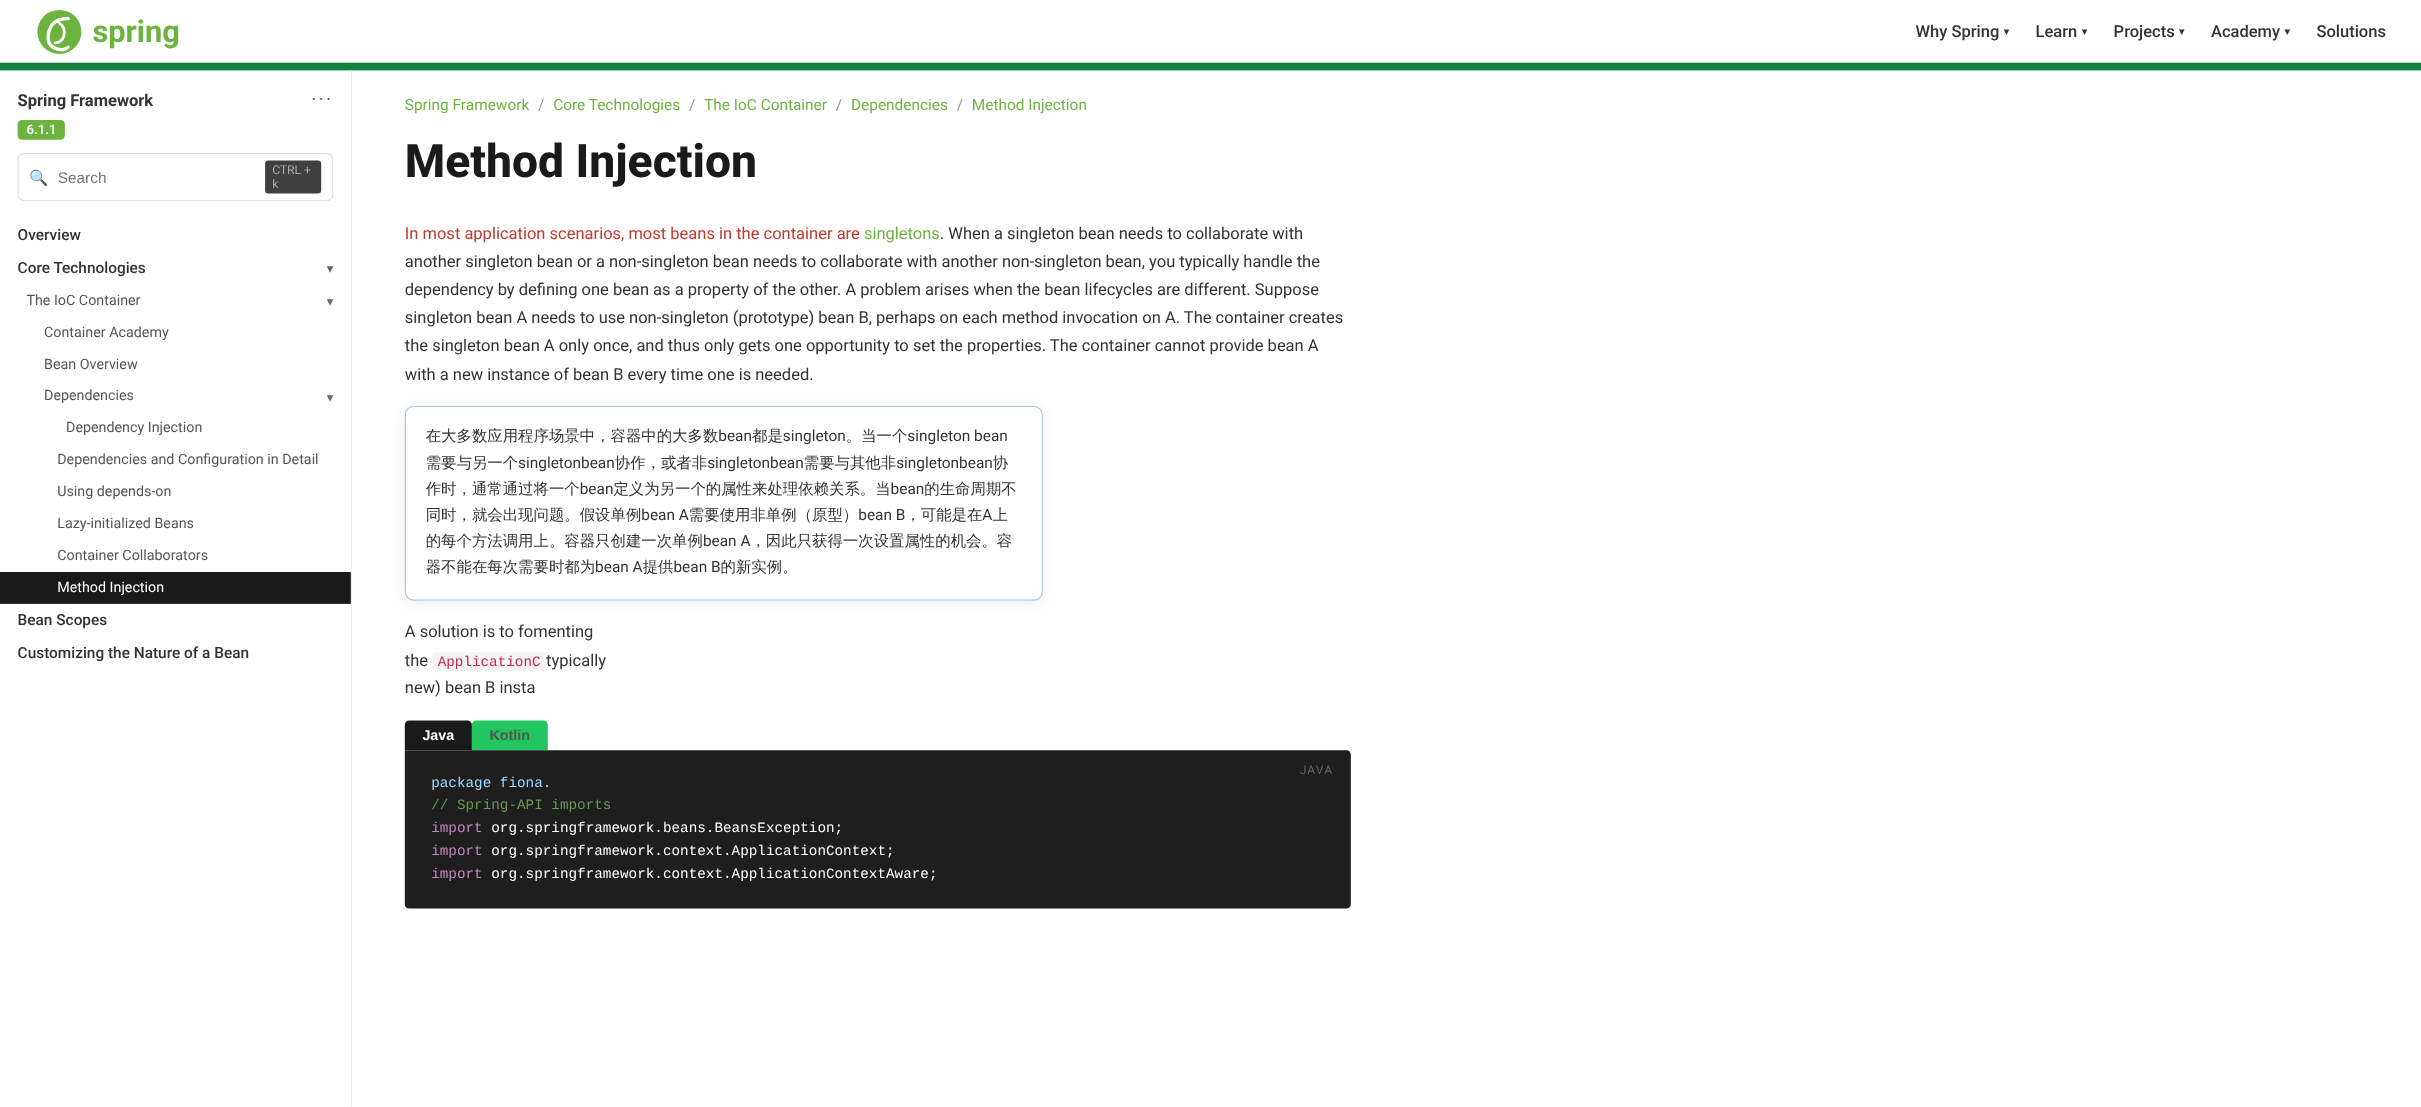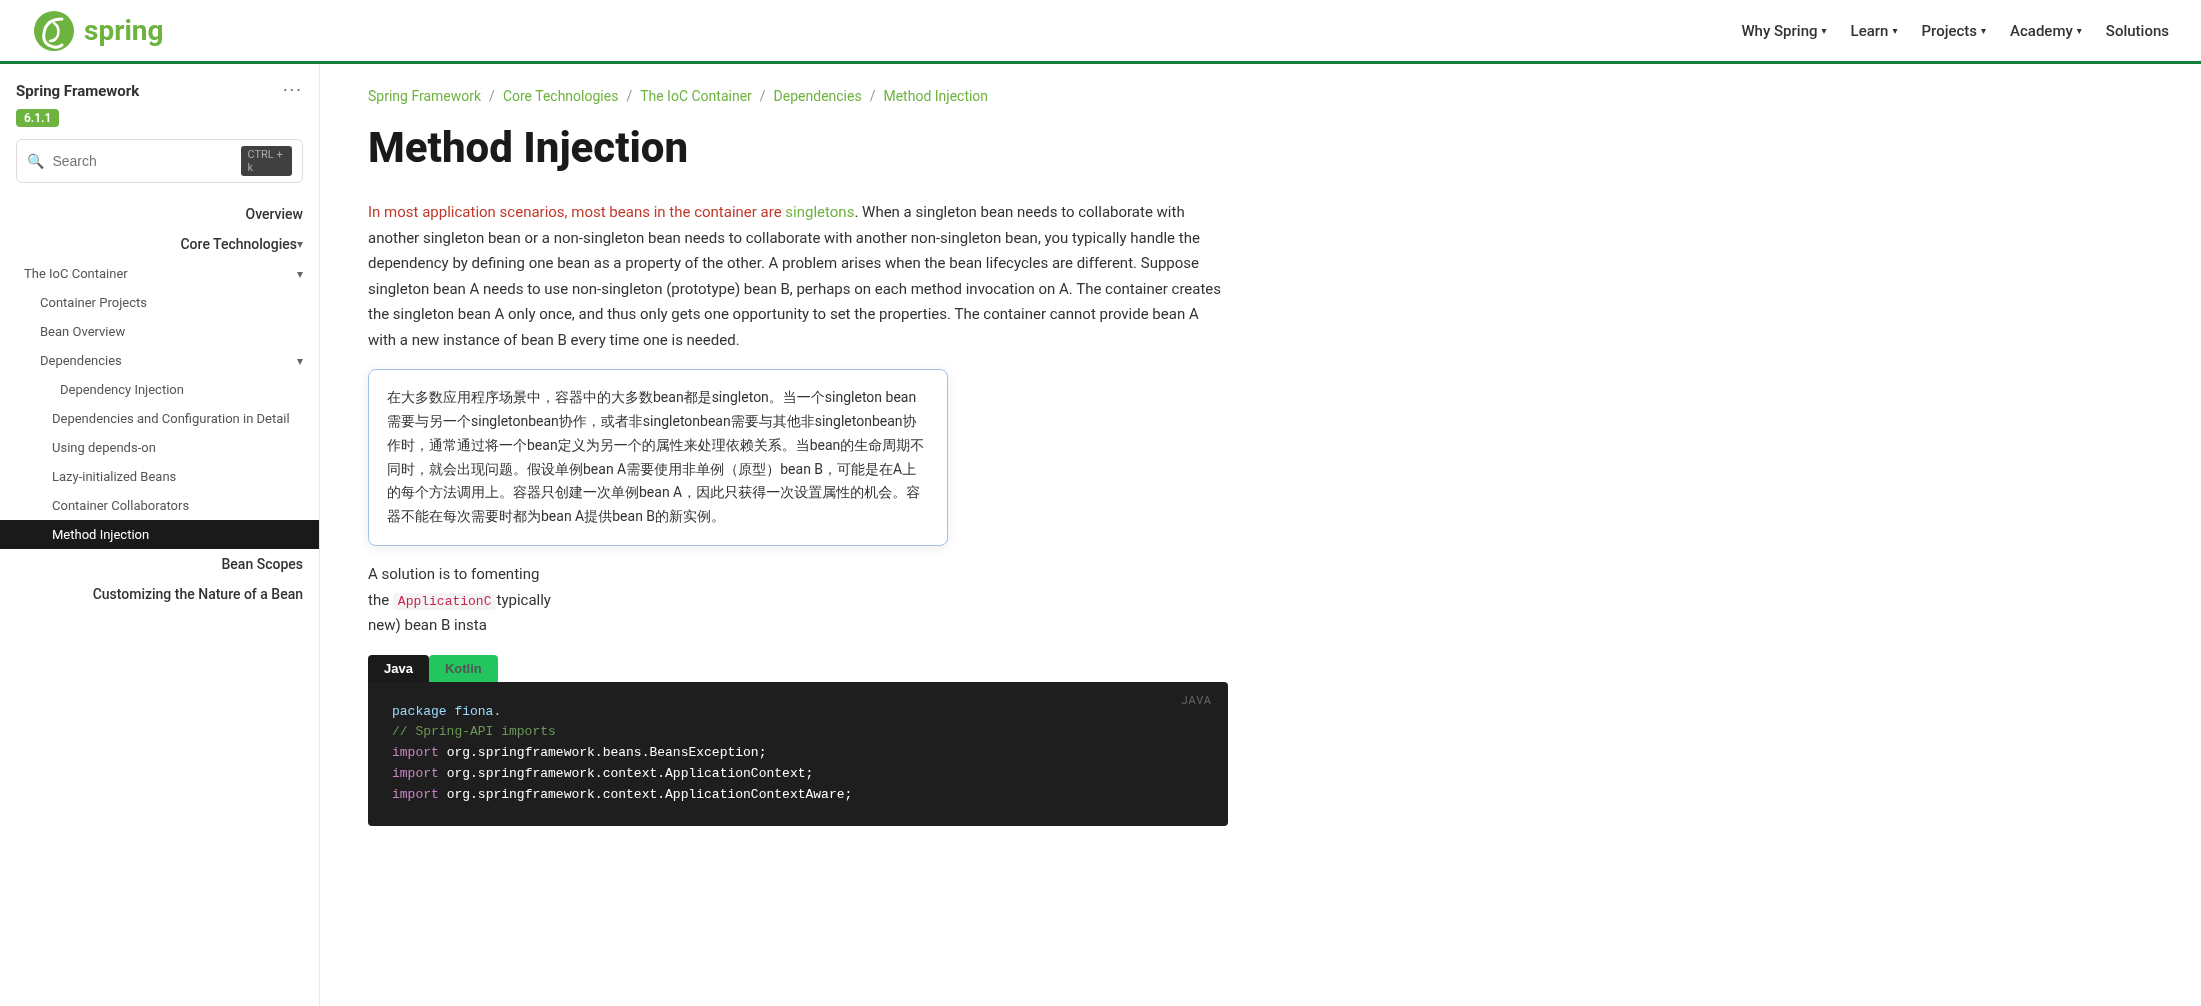--- a/index.html
+++ b/index.html
@@ -5,21 +5,21 @@
     * { box-sizing: border-box; margin: 0; padding: 0; }
     body { font-family: -apple-system, BlinkMacSystemFont, 'Segoe UI', Roboto, sans-serif; font-size: 14px; color: #333; background: #fff; }
 
     
     .header {
       display: flex;
       align-items: center;
       justify-content: space-between;
       padding: 0 32px;
       height: 64px;
-      border-bottom: 3px solid #15803d;
+      border-bottom: 7px solid #15803d;
       background: #fff;
     }
     .header-logo {
       display: flex;
       align-items: center;
       gap: 8px;
     }
     .logo-icon {
       width: 44px;
       height: 44px;
@@ -130,21 +130,20 @@
       color: #333;
       font-size: 14px;
     }
     .nav-item-row.active {
       background: #1a1a1a;
       color: #fff;
     }
     .nav-item-row.level1 {
       padding-left: 16px;
       font-weight: 500;
-      justify-content: flex-end;
     }
     .nav-item-row.level2 {
       padding-left: 24px;
       font-size: 13px;
       color: #555;
     }
     .nav-item-row.level3 {
       padding-left: 40px;
       font-size: 13px;
       color: #555;
@@ -344,21 +343,21 @@
       </div>
       <div class="nav-item-row level1">
         <span>Core Technologies</span>
         <span class="nav-chevron">▾</span>
       </div>
       <div class="nav-item-row level2">
         <span>The IoC Container</span>
         <span class="nav-chevron">▾</span>
       </div>
       <div class="nav-item-row level3">
-        <span>Container Projects</span>
+        <span>Container Academy</span>
       </div>
       <div class="nav-item-row level3">
         <span>Bean Overview</span>
       </div>
       <div class="nav-item-row level3">
         <span>Dependencies</span>
         <span class="nav-chevron">▾</span>
       </div>
       <div class="nav-item-row level3" style="padding-left:60px">
         <span>Dependency Injection</span>

